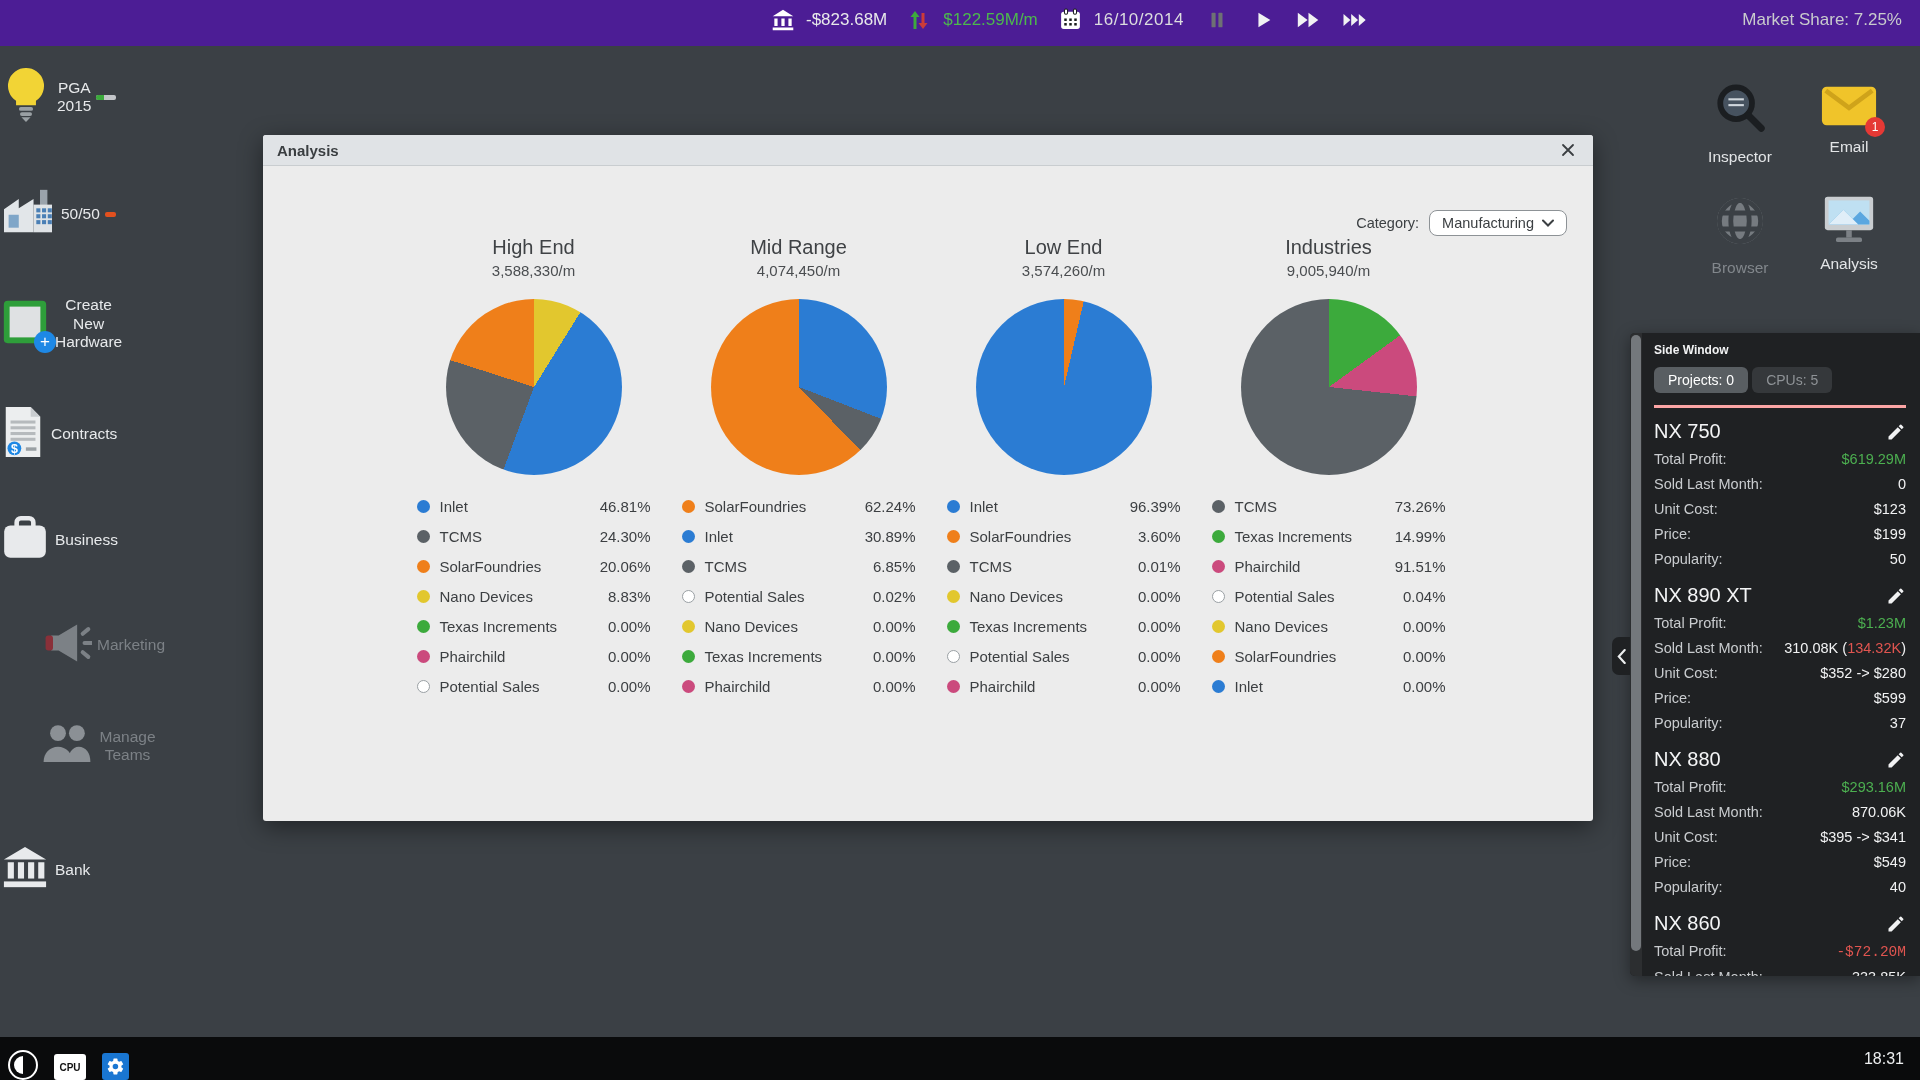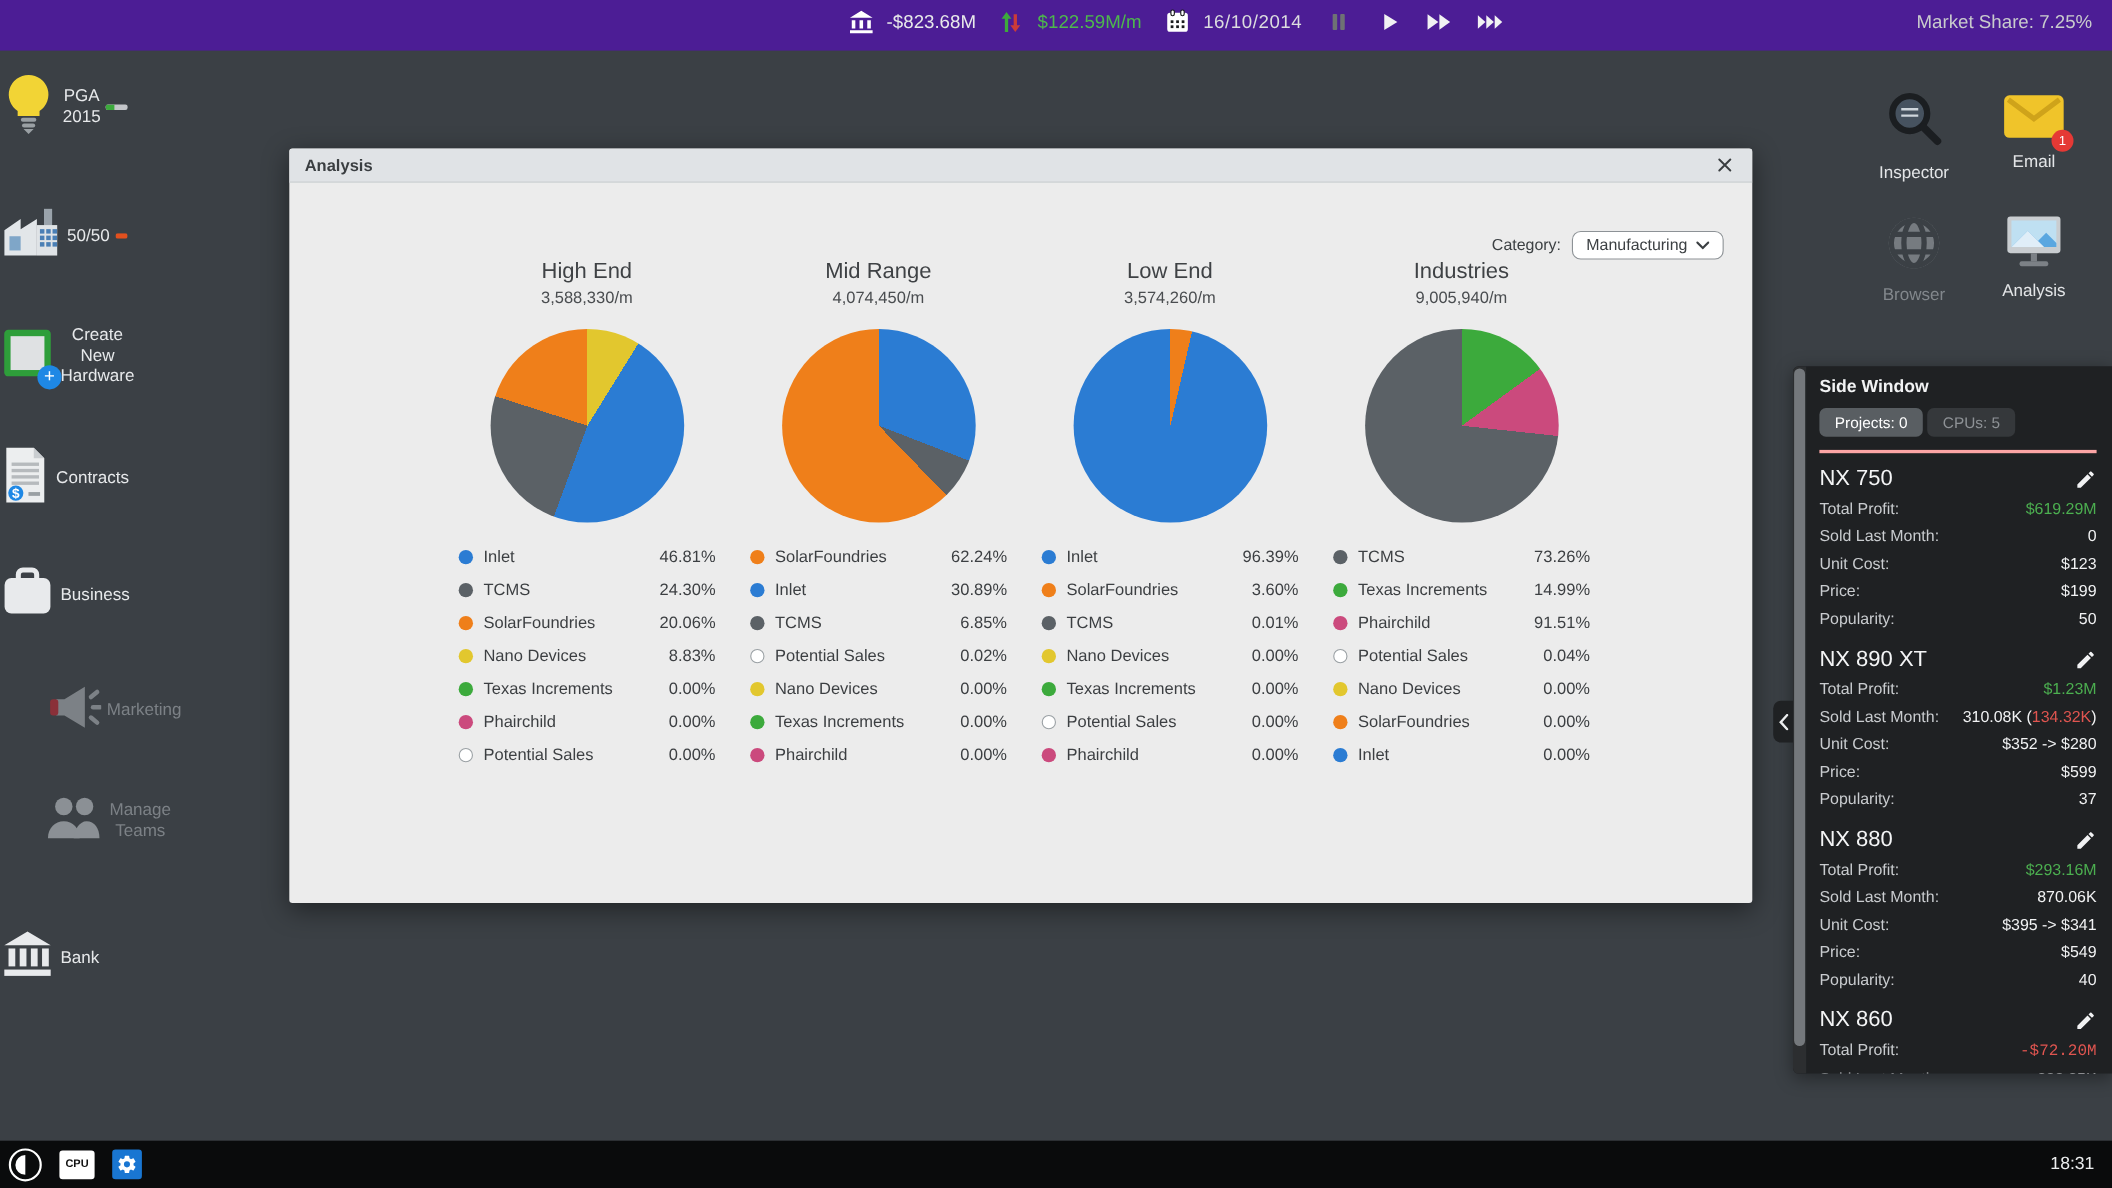--- a/index.html
+++ b/index.html
@@ -59,37 +59,37 @@
   .dot.outline { border:1px solid #9aa0a4; background:#fff; }
   .legend-name { flex:1; }
   .legend-pct { text-align:right; }
 
   
   .panel { position:absolute; left:1630px; top:333px; width:290px; height:643px; background:#1f2123;
     border-radius:5px 0 0 5px; overflow:hidden; box-shadow:0 4px 16px rgba(0,0,0,.4); }
   .panel-scroll { position:absolute; left:0; top:0; width:12px; height:643px; background:#2c2e30; }
   .panel-thumb { position:absolute; left:1px; top:2px; width:10px; height:616px; background:#74787c; border-radius:5px; }
   .panel-inner { position:absolute; left:24px; top:10px; width:252px; }
-  .panel-title { font-size:16px; font-weight:bold; color:#f2f3f4; margin-bottom:10px; }
+  .panel-title { font-size:12px; font-weight:bold; color:#f2f3f4; margin-bottom:10px; }
   .filter-row { display:flex; gap:4px; padding-bottom:12px; border-bottom:3px solid #fca5a5; }
   .filter-btn { border-radius:6px; padding:5px 14px; font-size:14px; cursor:pointer; }
   .filter-btn.on { background:#595e62; color:#fff; }
   .filter-btn.off { background:#35383b; color:#8e9296; }
   .product { margin-top:12px; }
   .product-head { display:flex; align-items:center; justify-content:space-between; margin-bottom:4px; }
   .product-name { font-size:20px; color:#f4f5f6; }
   .edit-btn { width:20px; height:20px; cursor:pointer; }
   .prow { display:flex; justify-content:space-between; font-size:14.5px; color:#c9cccf; line-height:25px; }
   .prow .val { color:#f1f2f3; text-align:right; }
   .panel-handle { position:absolute; left:1612px; top:637px; width:18px; height:38px; background:#1f2123;
     border-radius:7px 0 0 7px; display:flex; align-items:center; justify-content:center; cursor:pointer; }
 
   
   .taskbar { position:absolute; left:0; top:1037px; width:1920px; height:43px; background:#0a0b0c; }
-  .tb-left { position:absolute; left:8px; top:0; height:43px; display:flex; align-items:center; gap:16px; }
+  .tb-left { position:absolute; left:8px; top:0; height:43px; display:flex; align-items:flex-end; gap:16px; }
   .start-btn { width:30px; height:30px; border:2px solid #fff; border-radius:50%; position:relative; cursor:pointer; }
   .start-btn::after { content:""; position:absolute; left:4px; top:4px; width:9px; height:18px; background:#fff; border-radius:9px 0 0 9px; }
   .cpu-box { width:32px; height:26px; background:#fff; border-radius:3px; display:flex; align-items:center; justify-content:center;
     font-size:10px; font-weight:bold; color:#111; cursor:pointer; }
   .gear-box { width:27px; height:27px; background:#1976d2; border-radius:3px; display:flex; align-items:center; justify-content:center; cursor:pointer; }
   .clock { position:absolute; right:16px; top:0; height:43px; display:flex; align-items:center; color:#eceeef; font-size:16px; }
 </style>
 </head>
 <body>
 

